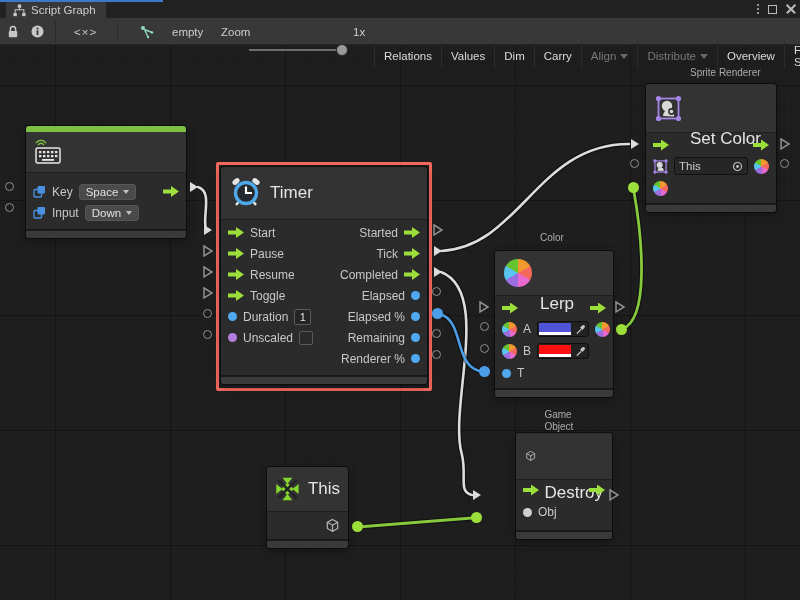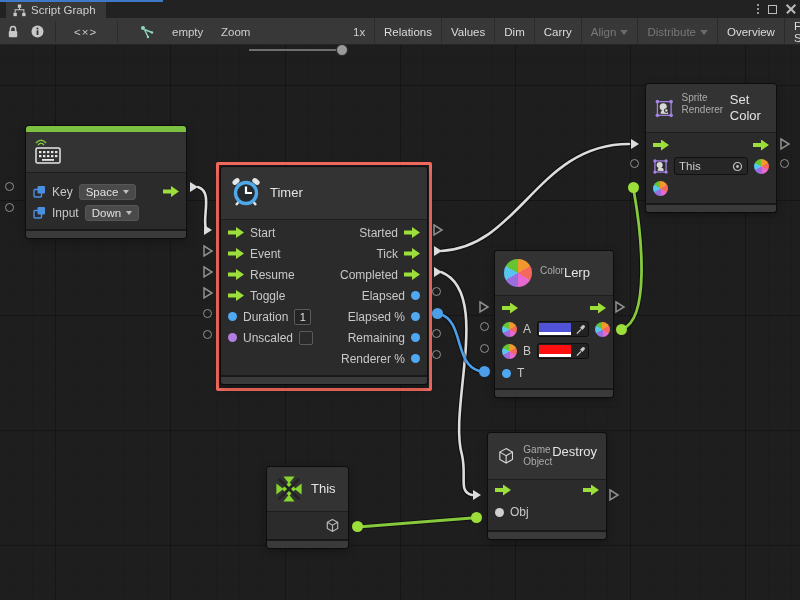--- a/index.html
+++ b/index.html
@@ -19,44 +19,44 @@
   .closex::before { transform:rotate(45deg); } .closex::after { transform:rotate(-45deg); }
 
   
   .toolbar { position:absolute; left:0; top:18px; width:800px; height:27px; background:#383838;
     border-bottom:1px solid #252525; z-index:50; color:#d6d6d6; font-size:11.5px; }
   .tbi { position:absolute; top:0; height:27px; display:flex; align-items:center; }
   .tbsep { position:absolute; top:3px; height:21px; width:1px; background:#2b2b2b; }
   .zoom-track { position:absolute; left:249px; top:31px; width:90px; height:2px; background:#6e6e6e; }
   .zoom-handle { position:absolute; left:336px; top:26px; width:12px; height:12px; border-radius:50%; background:#9a9a9a; border:1px solid #2a2a2a; }
   .tb-buttons { position:absolute; left:374px; top:0; height:27px; display:flex; }
-  .tbtn { padding:0 9px; height:27px; display:flex; align-items:center; gap:4px; border-left:1px solid #2b2b2b; color:#dcdcdc; }
+  .tbtn { padding:0 9px; height:27px; display:flex; align-items:center; gap:4px; border-left:1px solid #2b2b2b; color:#dcdcdc;margin-top:24px; }
   .tbtn.disabled { color:#787878; }
   .caret-dn { width:0; height:0; border-left:4px solid transparent; border-right:4px solid transparent; border-top:5px solid #9a9a9a; margin-top:2px; }
   .tbtn.disabled .caret-dn { border-top-color:#6a6a6a; }
 
   
   .canvas { position:absolute; left:0; top:45px; width:800px; height:555px;
     background-color:#1e1e1e;
     background-image:
       repeating-linear-gradient(to right, rgba(0,0,0,.24) 0 1px, transparent 1px 115px),
       repeating-linear-gradient(to bottom, rgba(0,0,0,.24) 0 1px, transparent 1px 115px),
       repeating-linear-gradient(to right, rgba(0,0,0,.08) 0 1px, transparent 1px 23px),
       repeating-linear-gradient(to bottom, rgba(0,0,0,.08) 0 1px, transparent 1px 23px);
     background-position:55px 0, 0 40px, 9px 0, 0 17px; z-index:1; }
 
   svg.wires { position:absolute; left:0; top:0; width:800px; height:600px; z-index:2; pointer-events:none; }
 
   
   .node { position:absolute; background:#2d2d2d; border-radius:3px; z-index:3;
     box-shadow:0 0 0 1px rgba(10,10,10,.8), 0 3px 8px rgba(0,0,0,.35); }
   .nhead { display:flex; align-items:center; gap:8px; padding:0 9px; background:#333333; border-radius:3px 3px 0 0; }
-  .ntitles { display:flex; flex-direction:row; justify-content:center; line-height:1.25; }
+  .ntitles { display:flex; flex-direction:column; justify-content:center; line-height:1.25;gap:48px; }
   .ncat { font-size:10px; color:#ababab; }
-  .ntitle { font-size:13px; color:#e4e4e4; }
+  .ntitle { font-size:17px; color:#e4e4e4; }
   .nsub { font-size:10px; color:#9a9a9a; }
   .nbody { border-top:1px solid #1d1d1d; background:#2b2b2b; }
   .nfoot { height:9px; background:#3a3a3a; border-top:2px solid #191919; border-radius:0 0 3px 3px; }
   .row { display:flex; align-items:center; padding:0 7px; gap:6px; font-size:12px; color:#c8c8c8; }
   .rright { margin-left:auto; display:flex; align-items:center; gap:6px; }
 
   .evt-bar { height:6px; background:#7cc142; border-radius:3px 3px 0 0; }
 
   .garr { width:16px; height:11px; background:#9cde3a; flex:none;
     clip-path:polygon(0 32%,50% 32%,50% 0,100% 50%,50% 100%,50% 68%,0 68%); }
@@ -267,21 +267,21 @@
     <div class="row" style="height:21px">
         <span class="garr"></span>
         <span>Start</span>
       <span class="rright">
           <span>Started</span>
           <span class="garr"></span>
         </span>
       </div>
     <div class="row" style="height:21px">
         <span class="garr"></span>
-        <span>Event</span>
+        <span>Pause</span>
       <span class="rright">
           <span>Tick</span>
           <span class="garr"></span>
         </span>
       </div>
     <div class="row" style="height:21px">
         <span class="garr"></span>
         <span>Resume</span>
       <span class="rright">
           <span>Completed</span>
@@ -426,21 +426,21 @@
           <span class="wheel w16"></span>
         </span>
       </div>
     <div class="row" style="height:22px">
         <span class="wheel w16"></span>
       </div>
   </div>
   <div class="nfoot"></div>
 </div>
 
-<div class="node" style="left:488px; top:433px; width:118px;">
+<div class="node" style="left:516px; top:433px; width:96px;">
   <div class="nhead" style="height:46px">
     <svg width="26" height="26" viewBox="0 0 26 26">
       <path d="M13 2.5 L22 7.5 L22 18 L13 23 L4 18 L4 7.5 Z" fill="none" stroke="#d8d8d8" stroke-width="1.6"></path>
       <path d="M4 7.5 L13 12.5 L22 7.5 M13 12.5 V23" fill="none" stroke="#d8d8d8" stroke-width="1.6"></path>
     </svg>
     <div class="ntitles">
       <span class="ncat">Game Object</span>
       <span class="ntitle">Destroy</span>
     </div>
   </div>

